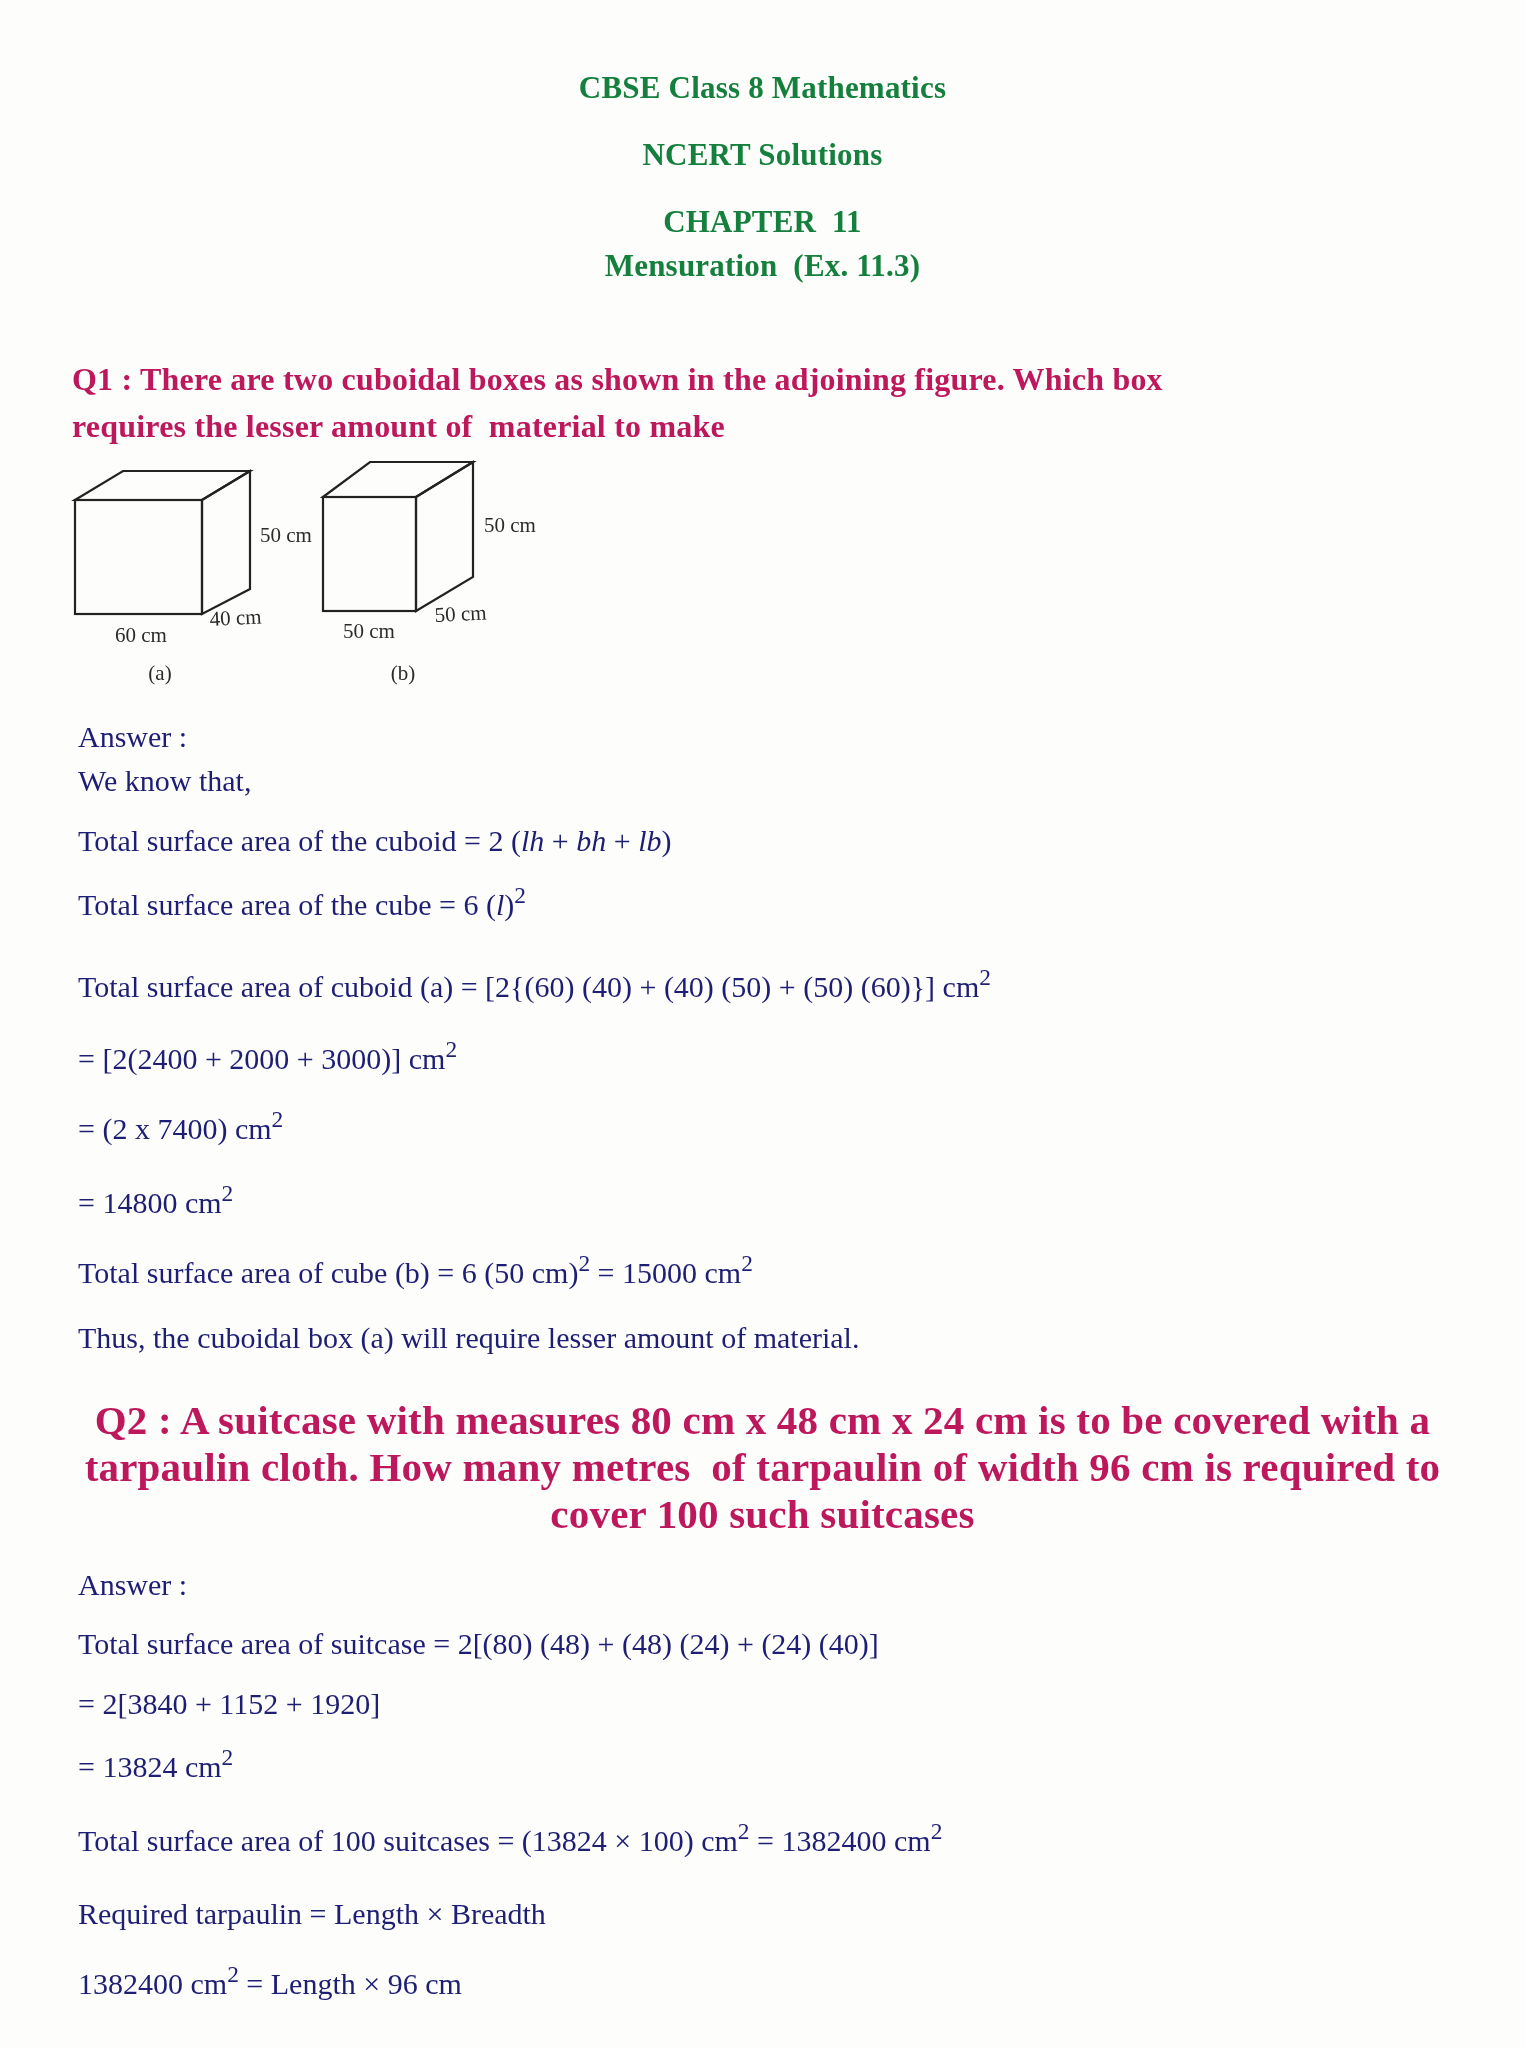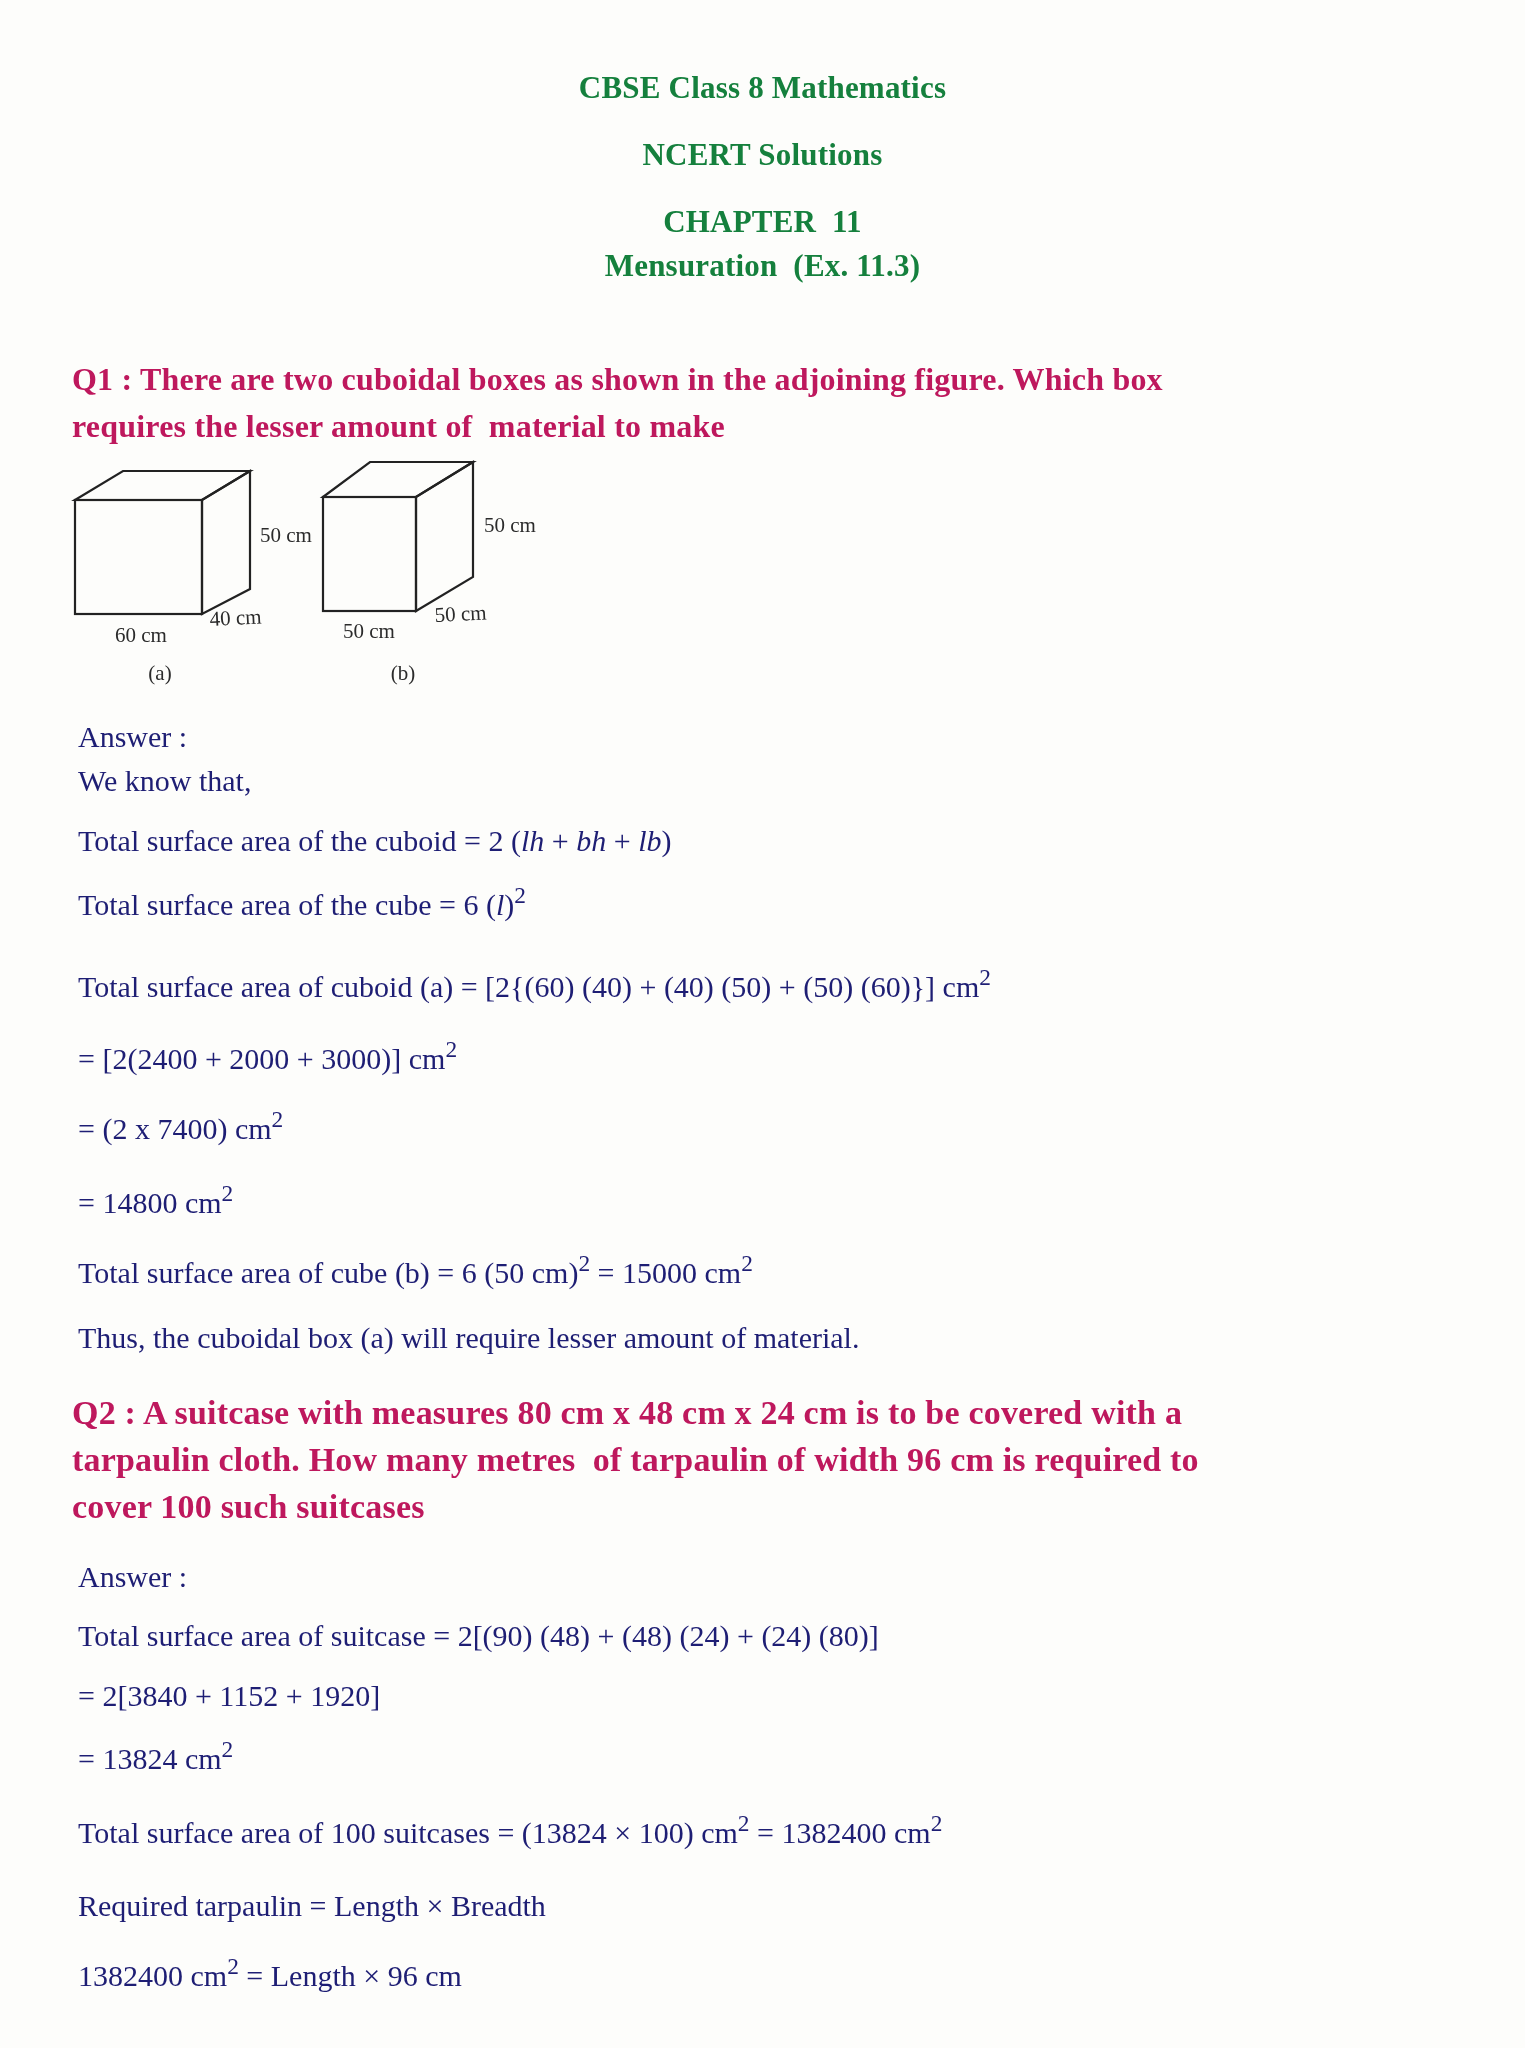--- a/index.html
+++ b/index.html
@@ -17,21 +17,21 @@
   }
   .hdr{ text-align:center; font-weight:bold; font-size:31px; line-height:36px;
         color:#15803d; white-space:pre-wrap; letter-spacing:.2px;}
   .hdr-l2{margin-top:31px;}
   .hdr-l3{margin-top:31px;}
   .hdr-l4{margin-top:8px;}
   .question{
     font-weight:bold; color:#be185d; white-space:pre-wrap;
   }
   .q1{ font-size:32px; line-height:47px; margin-top:72px; letter-spacing:.2px;}
-  .q2{ font-size:34px; line-height:47px; margin-top:30px; letter-spacing:.2px;}
+  .q2{ font-size:41px; line-height:47px; margin-top:38px; letter-spacing:.2px;text-align:center;}
   .fig{ margin-top:2px; margin-left:-12px; }
   .fig svg{ display:block; }
   .fig-line{ fill:none; stroke:#222222; stroke-width:2.2px; stroke-linejoin:miter; }
   .fig-label{ font-family:"Liberation Serif","DejaVu Serif",serif; font-size:21px; fill:#2b2b2b; }
   .sol{ color:#1e1e74; font-size:30px; }
   .sol p{ margin:6px; white-space:pre-wrap; }
   .ans-label{ line-height:38px; margin-top:26px !important; }
   .ans-intro{ line-height:38px; }
   .eq{ line-height:42px; }
   .sup{ font-size:0.78em; position:relative; top:-0.52em; line-height:0; display:inline-block; }
@@ -91,21 +91,21 @@
     <p class="eq mt28">Total surface area of cube (b) = 6 (50 cm)<span class="sup">2</span> = 15000 cm<span class="sup">2</span></p>
     <p class="eq mt23">Thus, the cuboidal box (a) will require lesser amount of material.</p>
   </div>
 
   <div class="question q2">Q2 : A suitcase with measures 80 cm x 48 cm x 24 cm is to be covered with a
 tarpaulin cloth. How many metres  of tarpaulin of width 96 cm is required to
 cover 100 such suitcases</div>
 
   <div class="sol">
     <p class="ans-label mt28">Answer :</p>
-    <p class="eq mt19">Total surface area of suitcase = 2[(90) (48) + (48) (24) + (24) (80)]</p>
+    <p class="eq mt19">Total surface area of suitcase = 2[(80) (48) + (48) (24) + (24) (40)]</p>
     <p class="eq mt18">= 2[3840 + 1152 + 1920]</p>
     <p class="eq mt21">= 13824 cm<span class="sup">2</span></p>
     <p class="eq mt32">Total surface area of 100 suitcases = (13824 × 100) cm<span class="sup">2</span> = 1382400 cm<span class="sup">2</span></p>
     <p class="eq mt31">Required tarpaulin = Length × Breadth</p>
     <p class="eq mt28">1382400 cm<span class="sup">2</span> = Length × 96 cm</p>
   </div>
 
 </div>
 
 </body></html>

